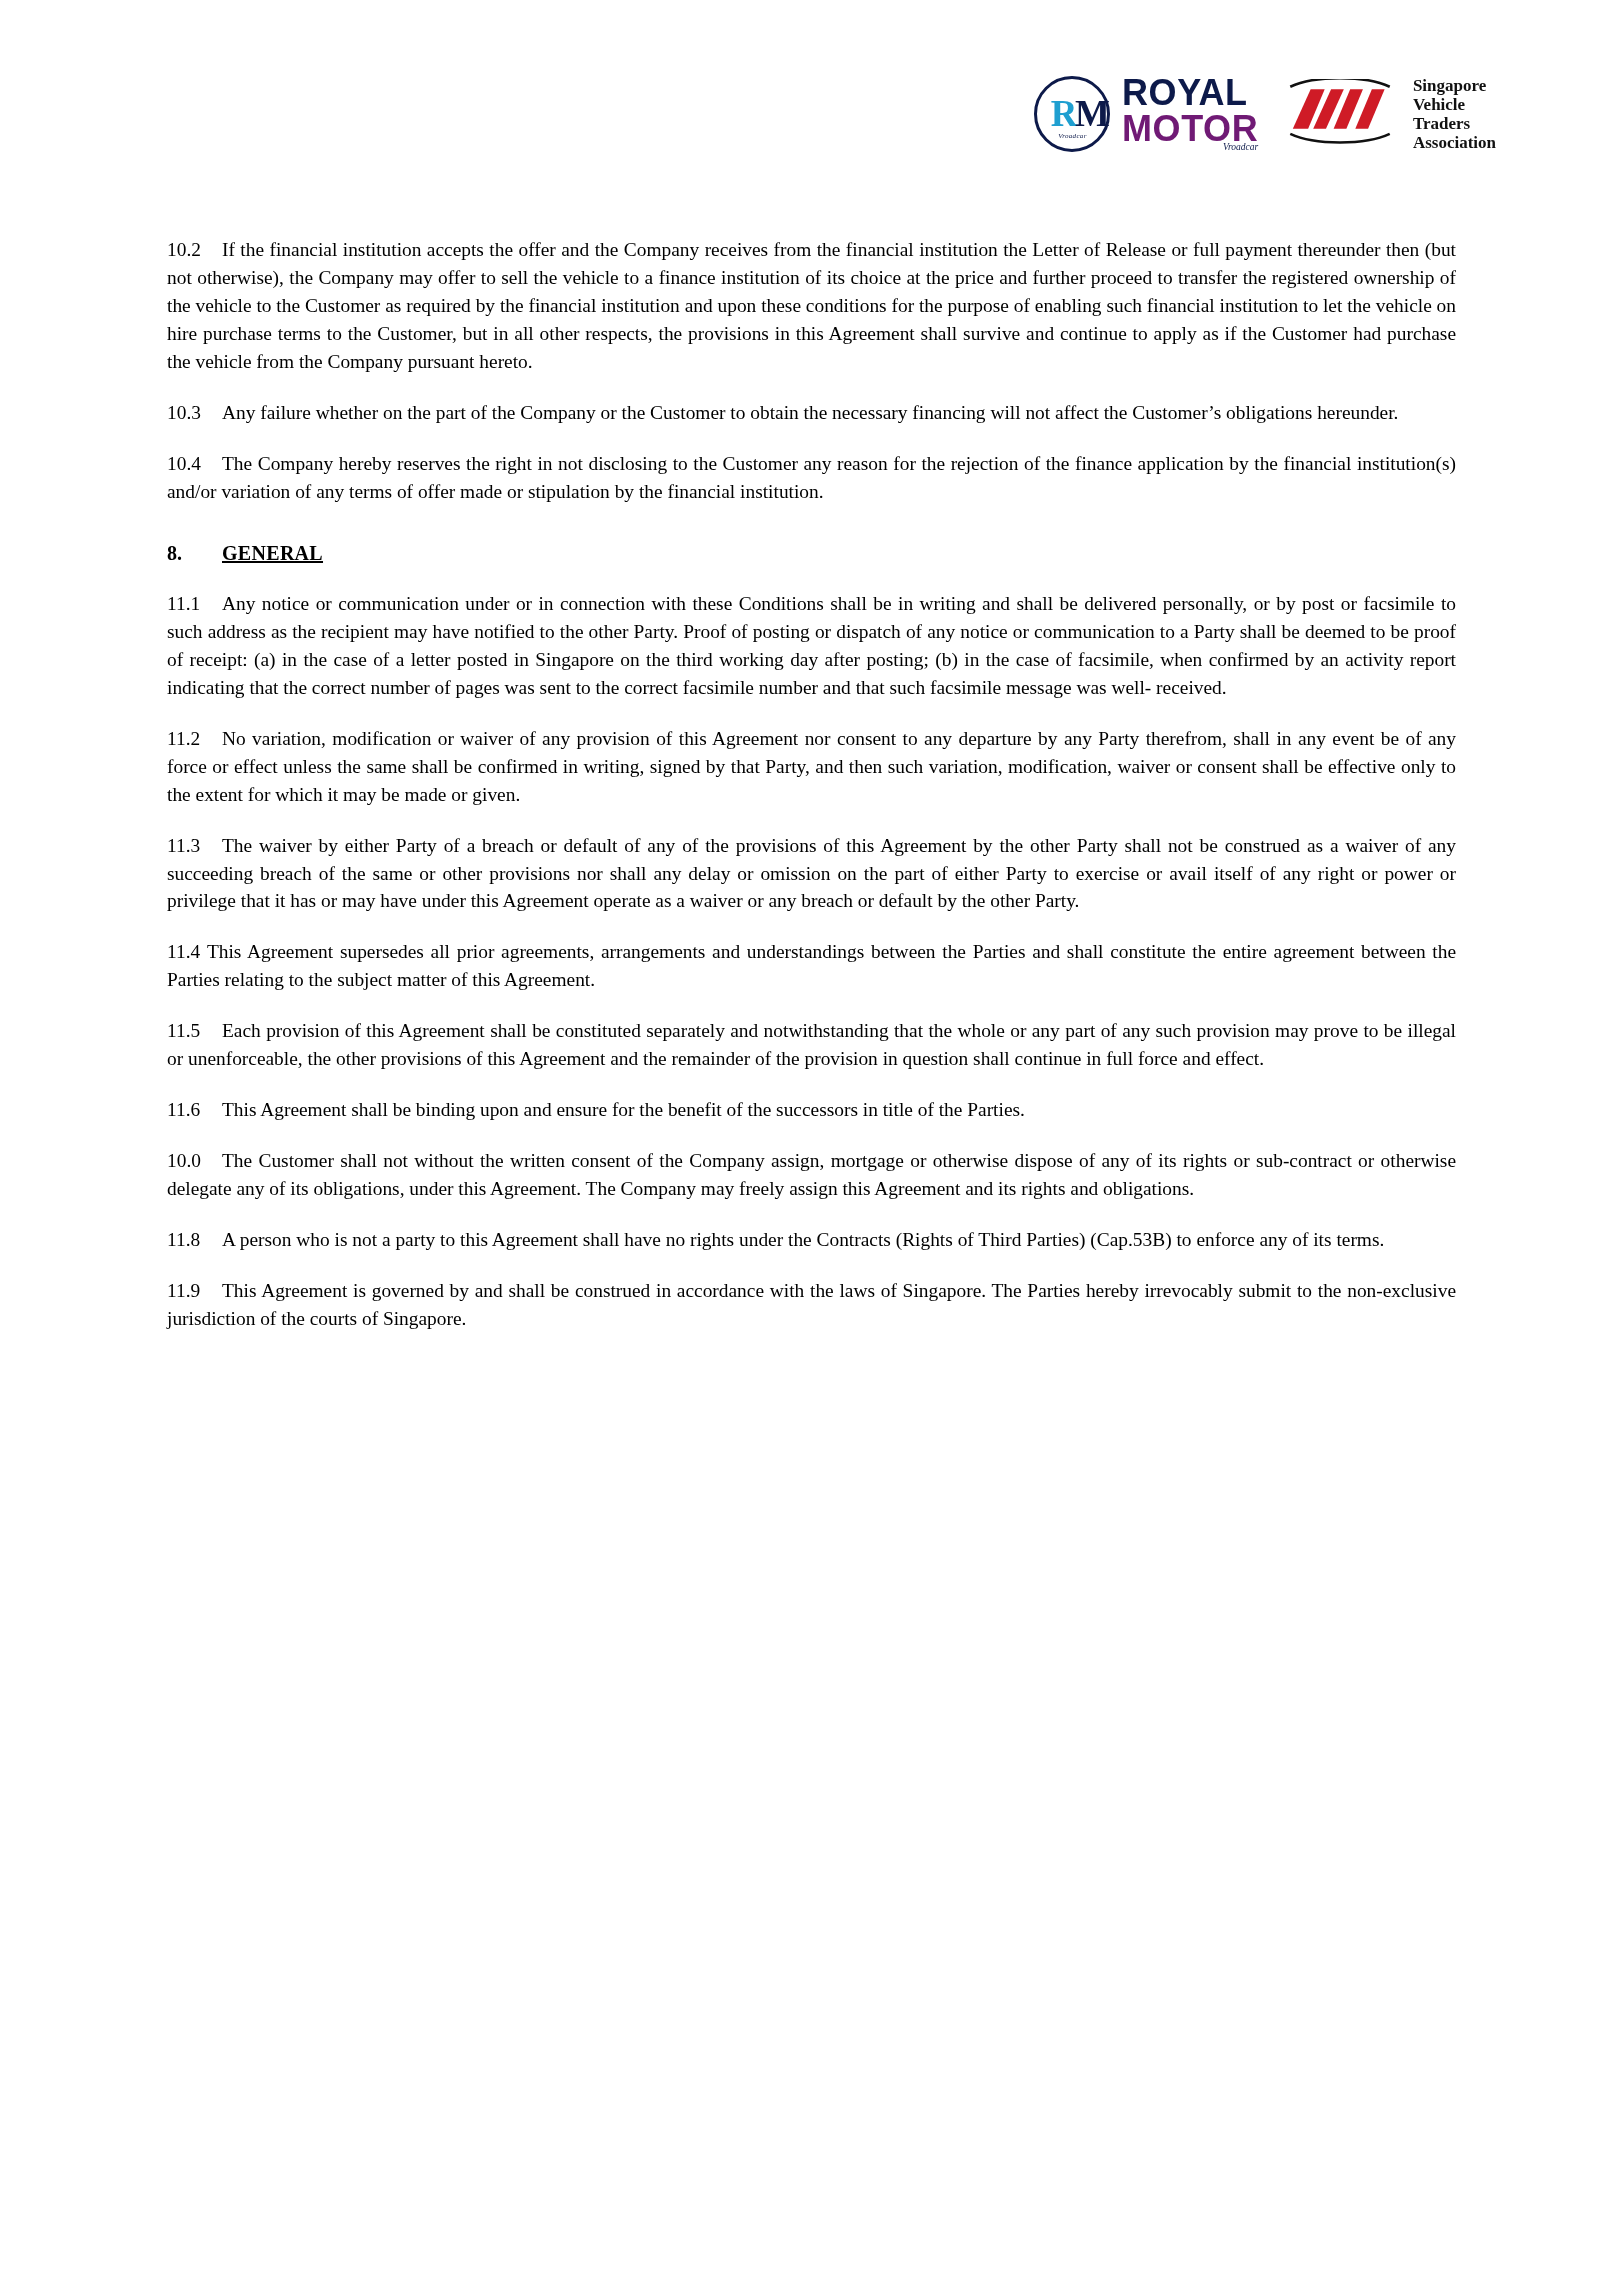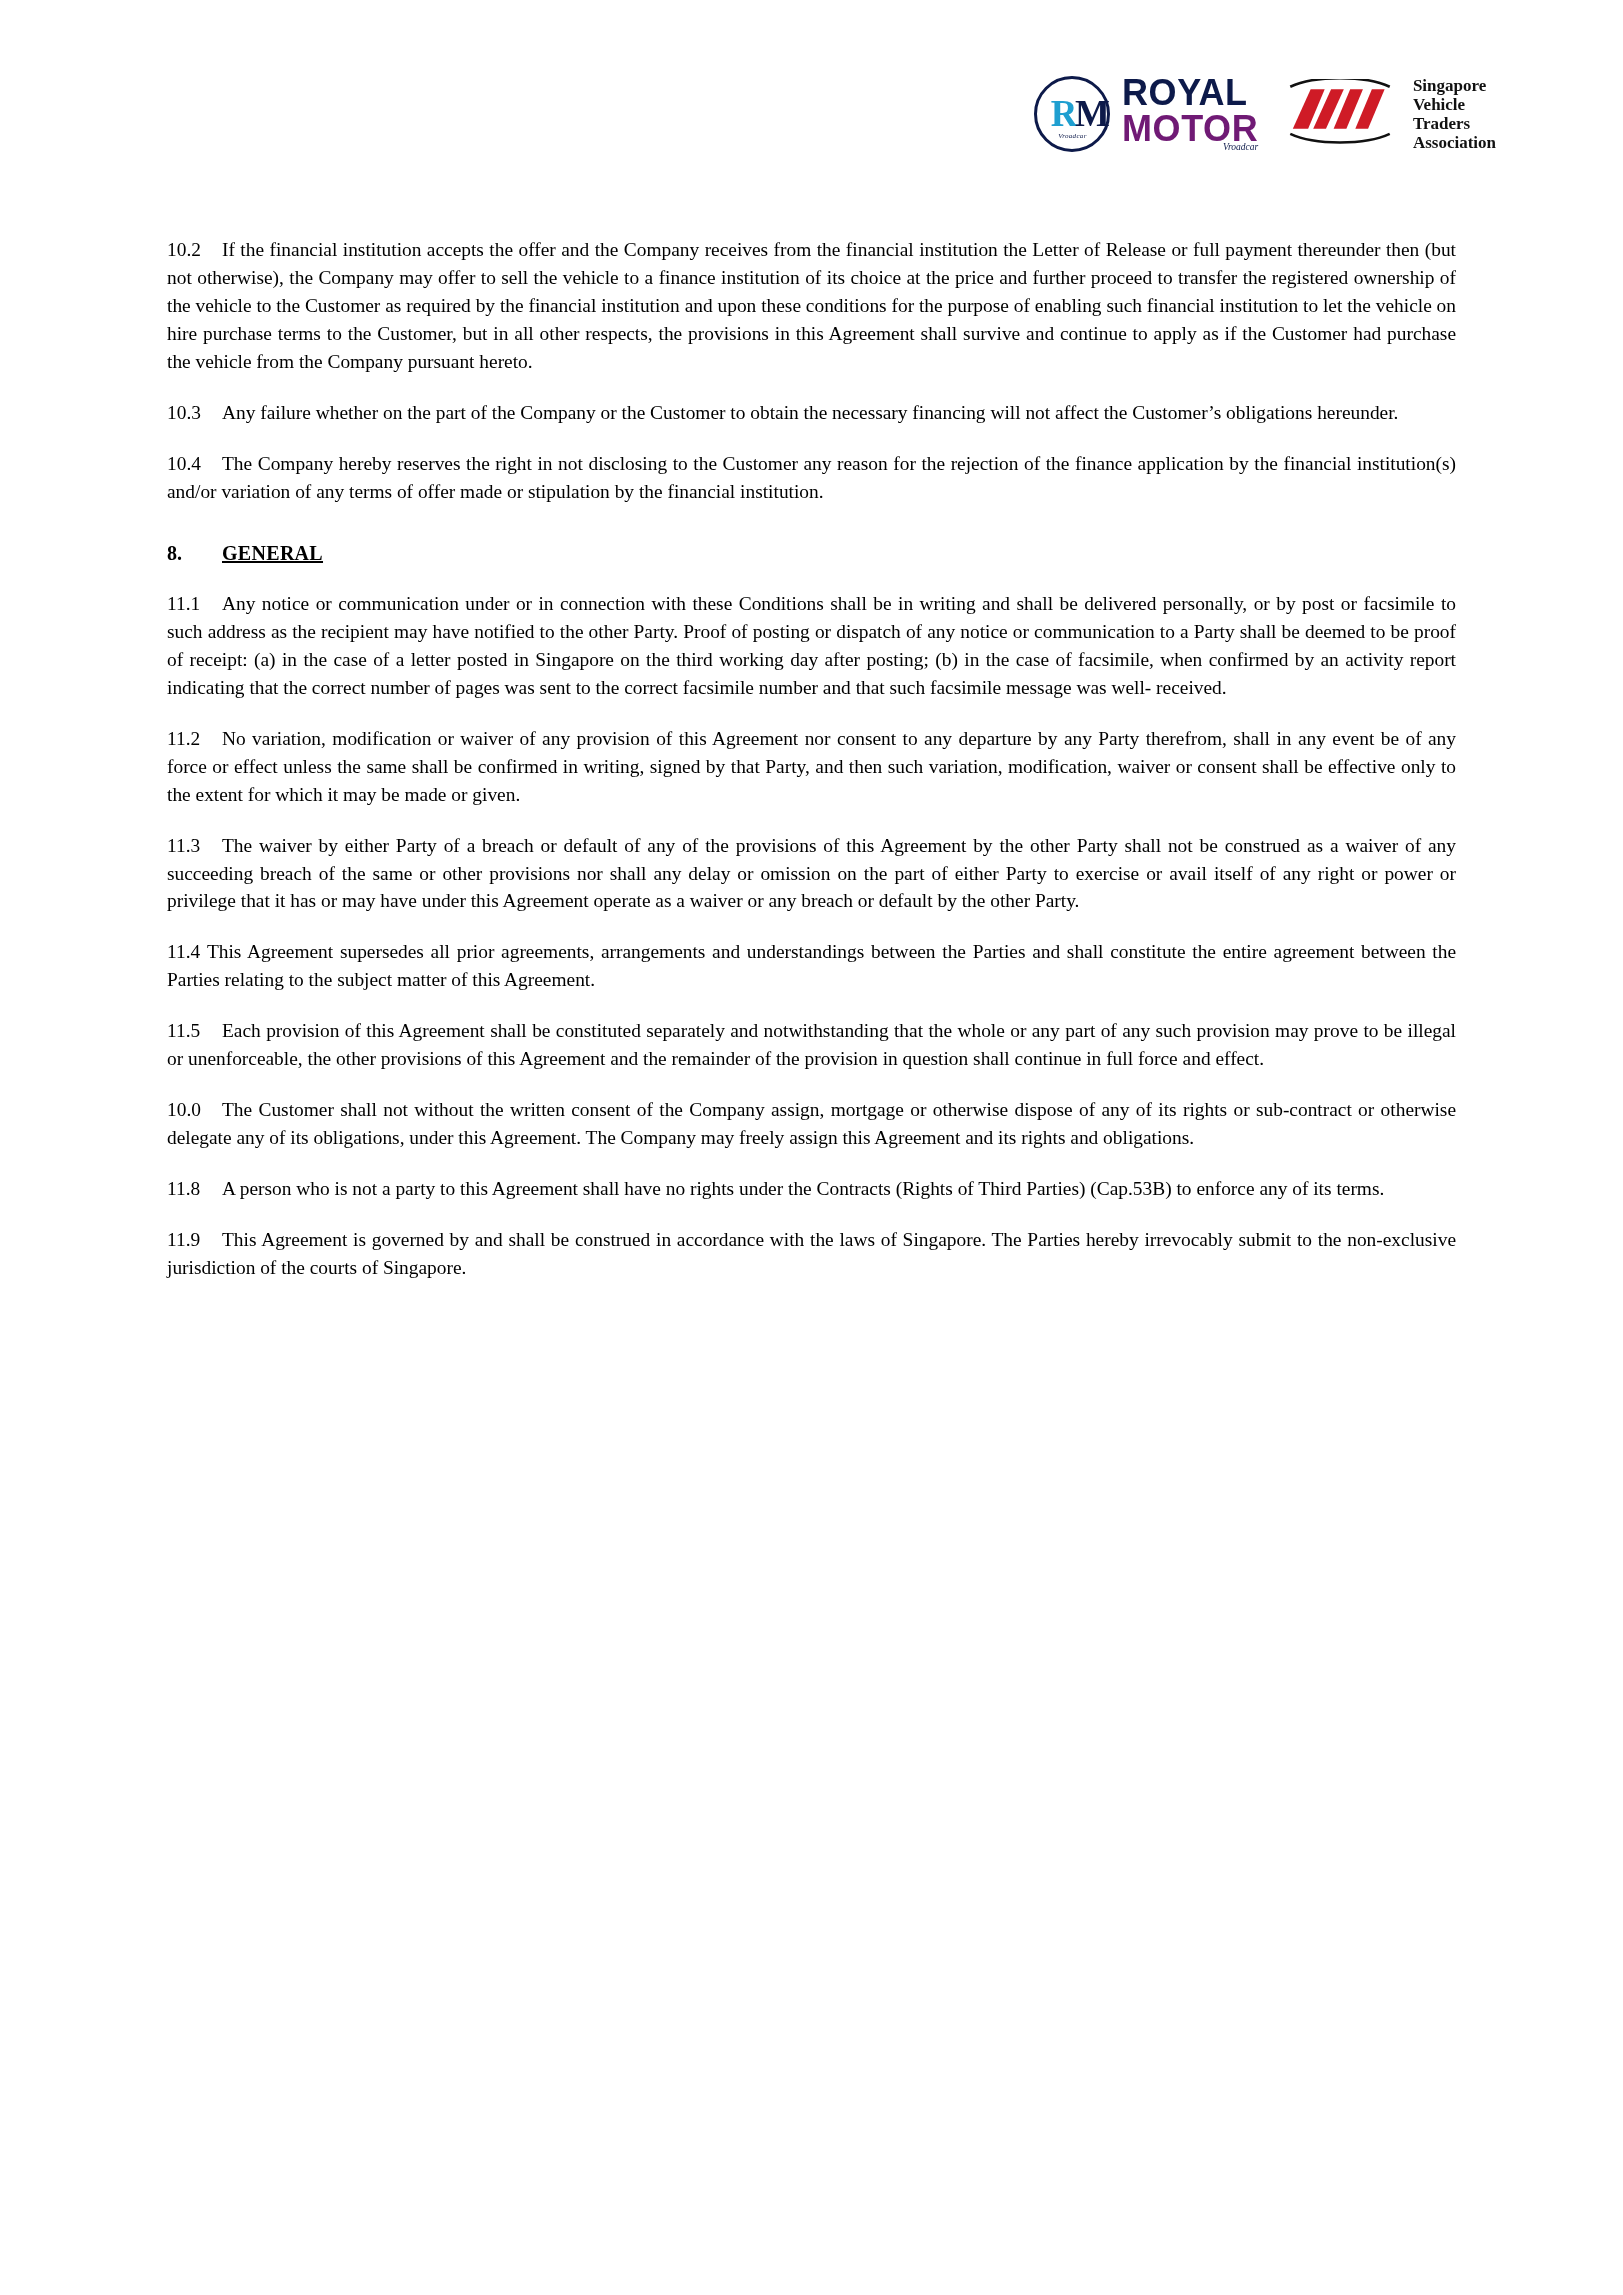--- a/index.html
+++ b/index.html
@@ -231,20 +231,23 @@
     </p>
 
     <p class="para">
       <span class="num-nw">11.4</span>&nbsp;<span>This Agreement supersedes all prior agreements, arrangements and understandings between the Parties and shall constitute the entire agreement between the Parties relating to the subject matter of this Agreement.</span>
     </p>
 
     <p class="para">
       <span class="num">11.5</span><span>Each  provision  of  this  Agreement  shall  be  constituted  separately  and notwithstanding that the whole or any part of any such provision may prove to be illegal or unenforceable, the other provisions of this Agreement and the remainder of the provision in question shall continue in full force and effect.</span>
     </p>
 
+    <p class="para tight">
+      <span class="num">11.6</span><span>This Agreement shall be binding upon and ensure for the benefit of the successors in title of the Parties.</span>
+    </p>
 
     <p class="para">
       <span class="num">10.0</span><span>The Customer shall not without the written consent of  the Company assign, mortgage or otherwise dispose of any of its  rights  or  sub-contract  or  otherwise  delegate any  of  its obligations,  under  this Agreement.    The  Company may freely assign this Agreement and its rights and obligations.</span>
     </p>
 
     <p class="para tight">
       <span class="num">11.8</span><span>A  person  who  is  not  a  party  to  this  Agreement  shall  have  no  rights  under  the Contracts (Rights of Third Parties) (Cap.53B) to enforce any of its terms.</span>
     </p>
 
     <p class="para">

